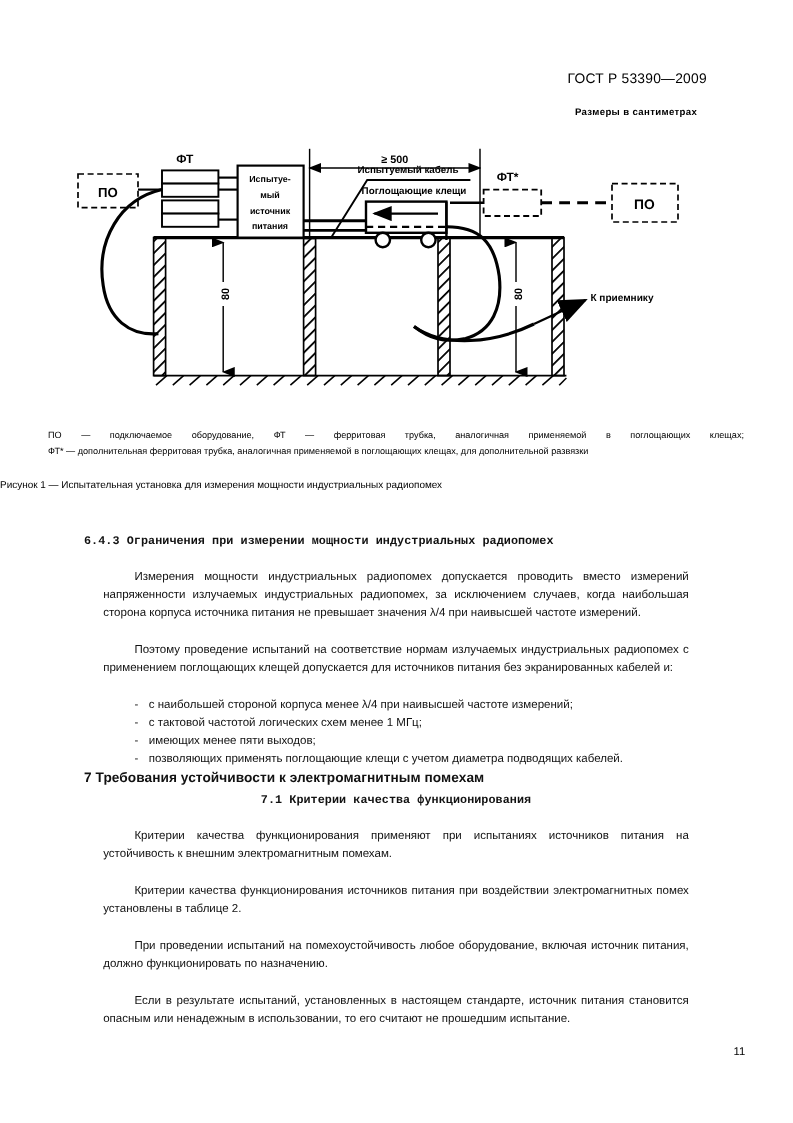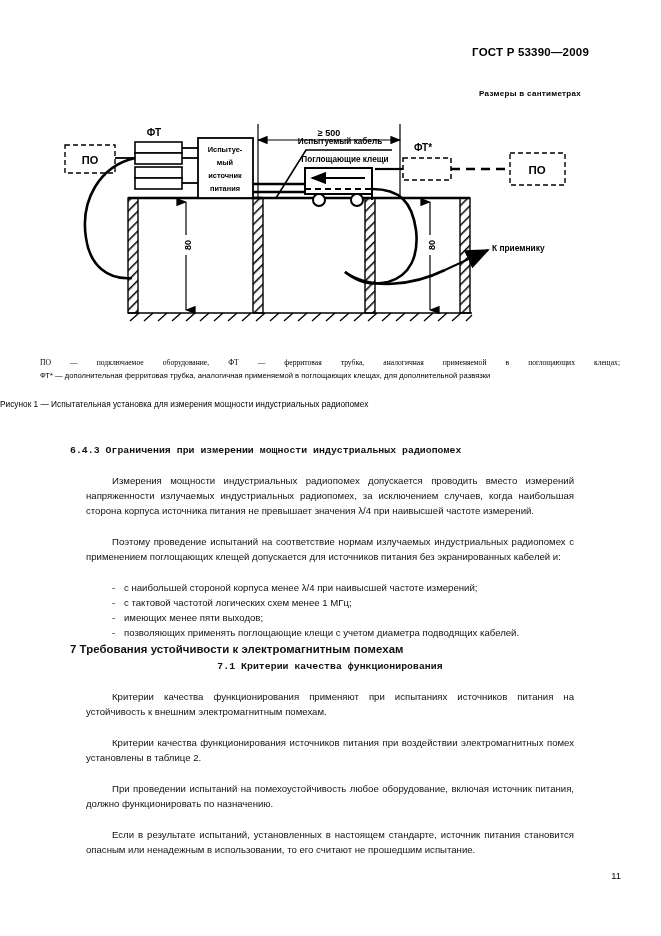--- a/index.html
+++ b/index.html
@@ -5,40 +5,40 @@
   html,body{margin:0;padding:0;}
   body{
     width:661px;height:936px;background:#ffffff;
     font-family:"Liberation Sans","DejaVu Sans",sans-serif;
     color:#111;overflow:hidden;position:relative;
   }
   .page{position:relative;width:661px;height:936px;box-sizing:border-box;}
 
   
   .doc-header{
-    position:absolute;top:46px;right:72px;
-    font-size:11.5px;font-weight:bold;letter-spacing:.2px;color:#000;
+    position:absolute;top:60px;right:72px;
+    font-size:11.5px;font-weight:normal;letter-spacing:.2px;color:#000;
   }
   .units-note{
     position:absolute;top:89px;right:80px;
     font-size:8px;font-weight:bold;letter-spacing:.3px;color:#000;
   }
 
   
   .figure{position:absolute;left:40px;top:110px;width:585px;height:235px;}
   .fig-svg{display:block;}
   .fig-svg text{font-family:"Liberation Sans","DejaVu Sans",sans-serif;fill:#000;}
 
   
   .fig-legend{
     position:absolute;left:40px;top:356px;width:580px;
     font-size:7.6px;line-height:1.75;color:#000;text-align:justify;
   }
   .fig-legend div{white-space:normal;}
-  .fig-legend .l1{text-align:justify;text-align-last:justify;font-family:Liberation Serif, serif;}
+  .fig-legend .l1{text-align:justify;text-align-last:justify;}
 
   .fig-caption{
     position:absolute;left:0;top:399px;width:661px;text-align:left;
     font-size:8.3px;color:#000;
   }
 
   
   .body{
     position:absolute;left:70px;top:443px;width:520px;
     font-size:9.6px;line-height:1.56;color:#111;

